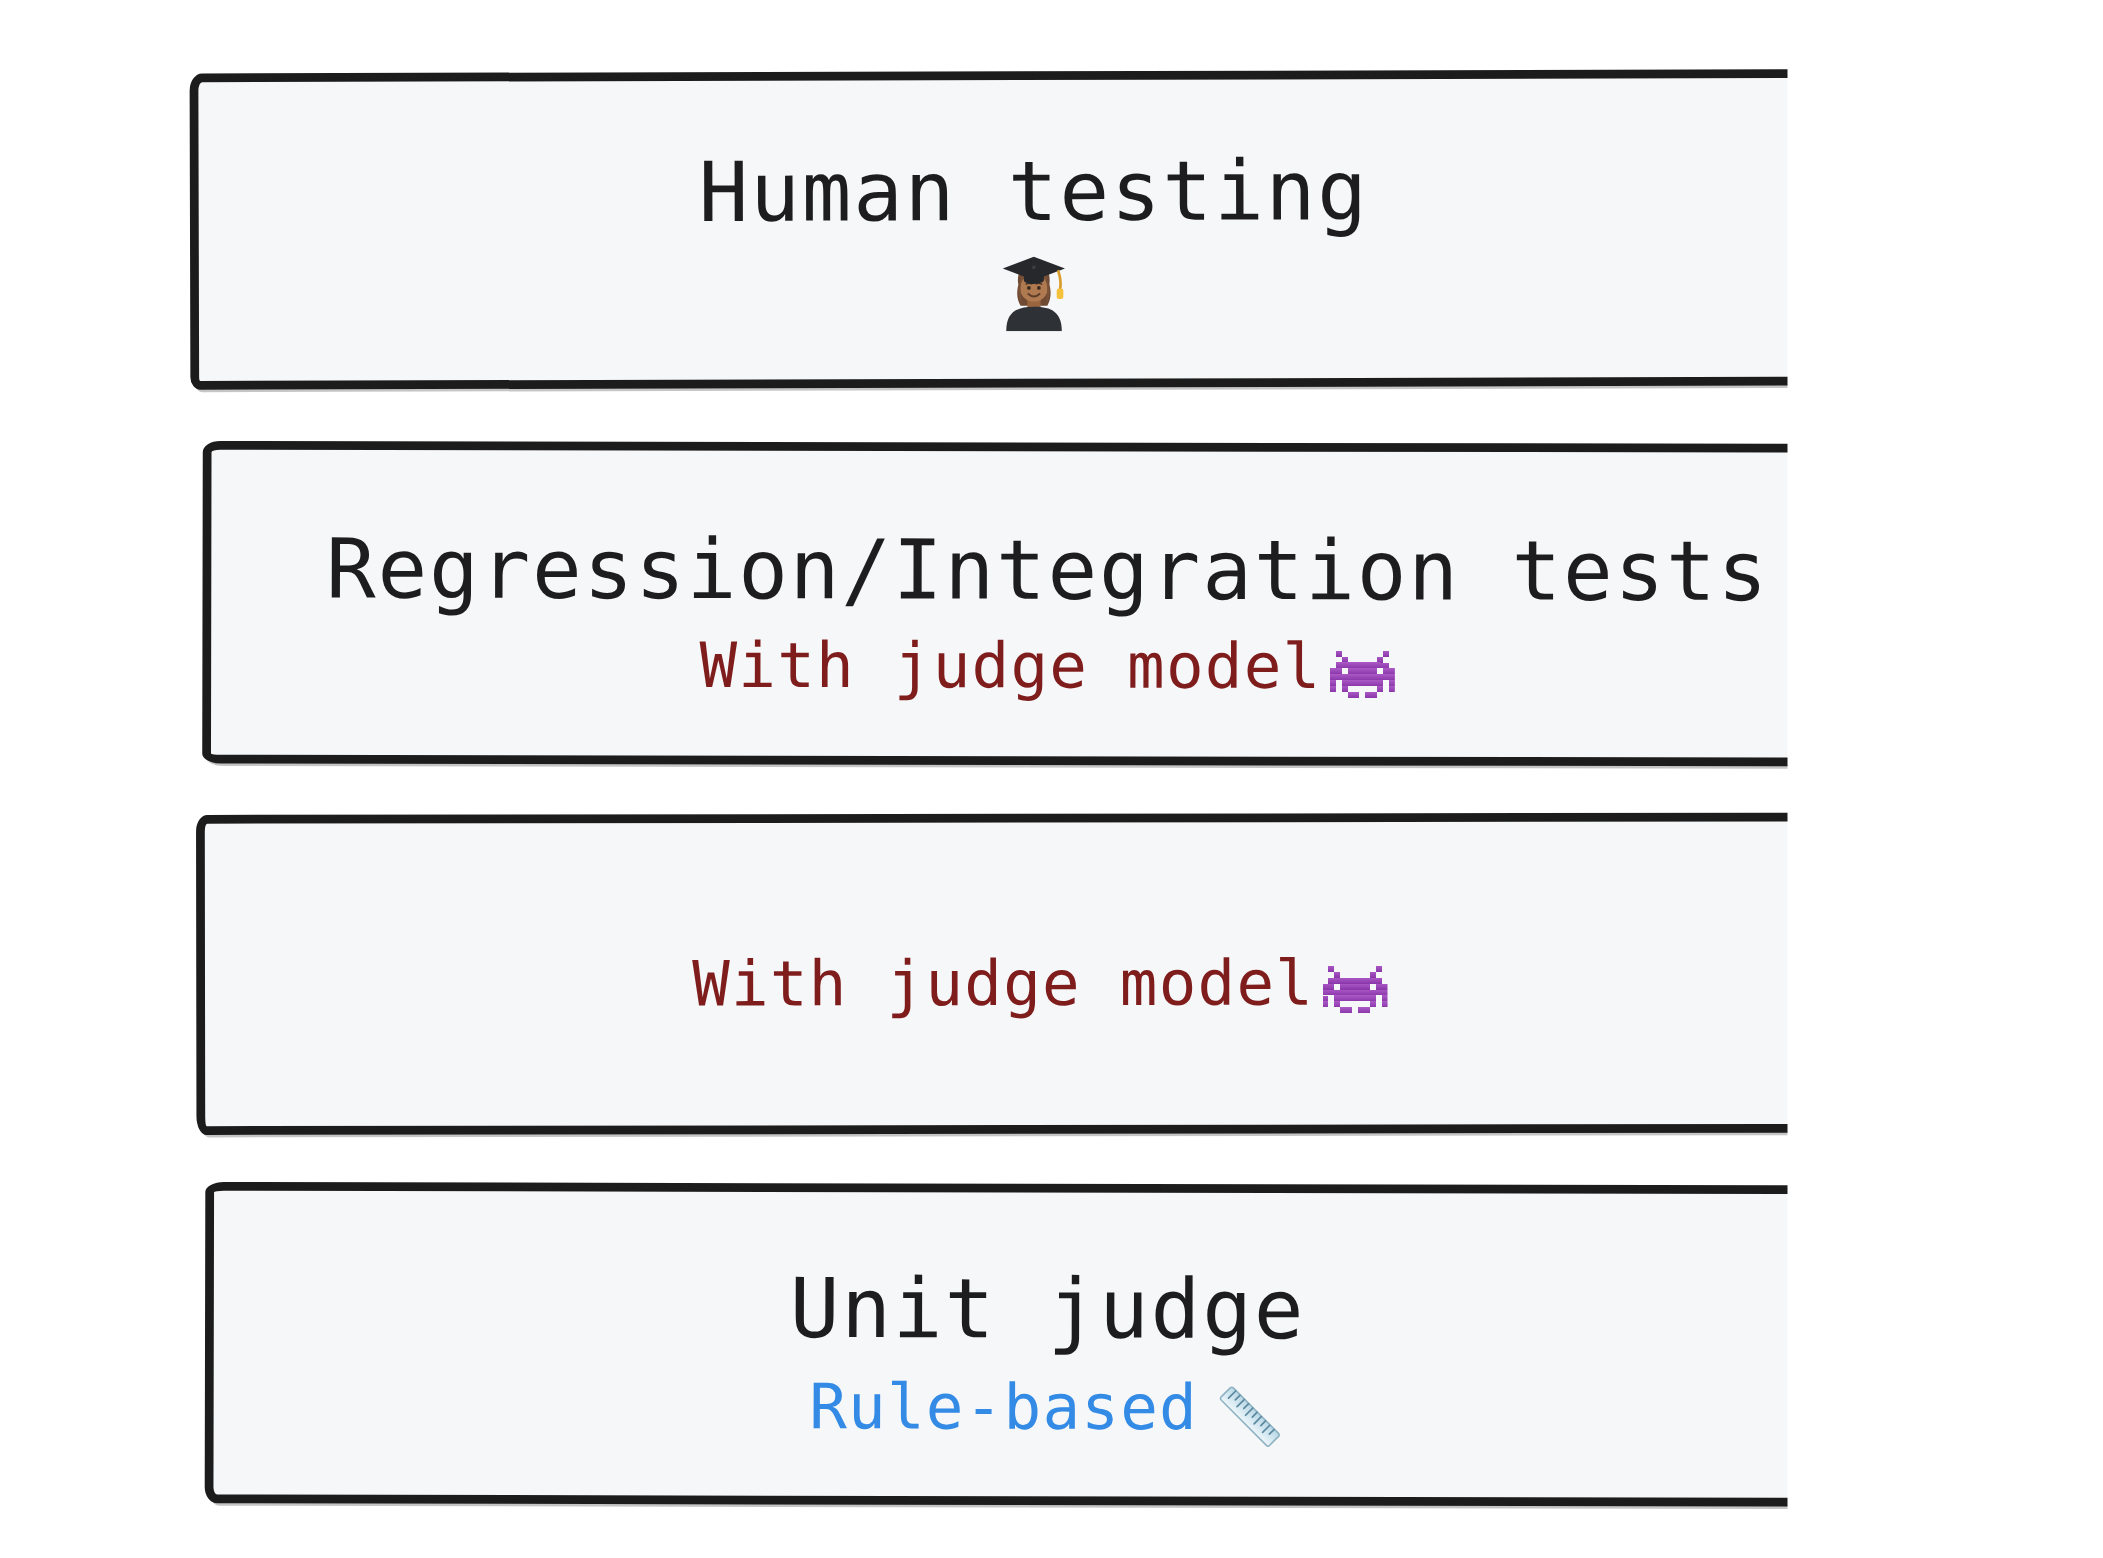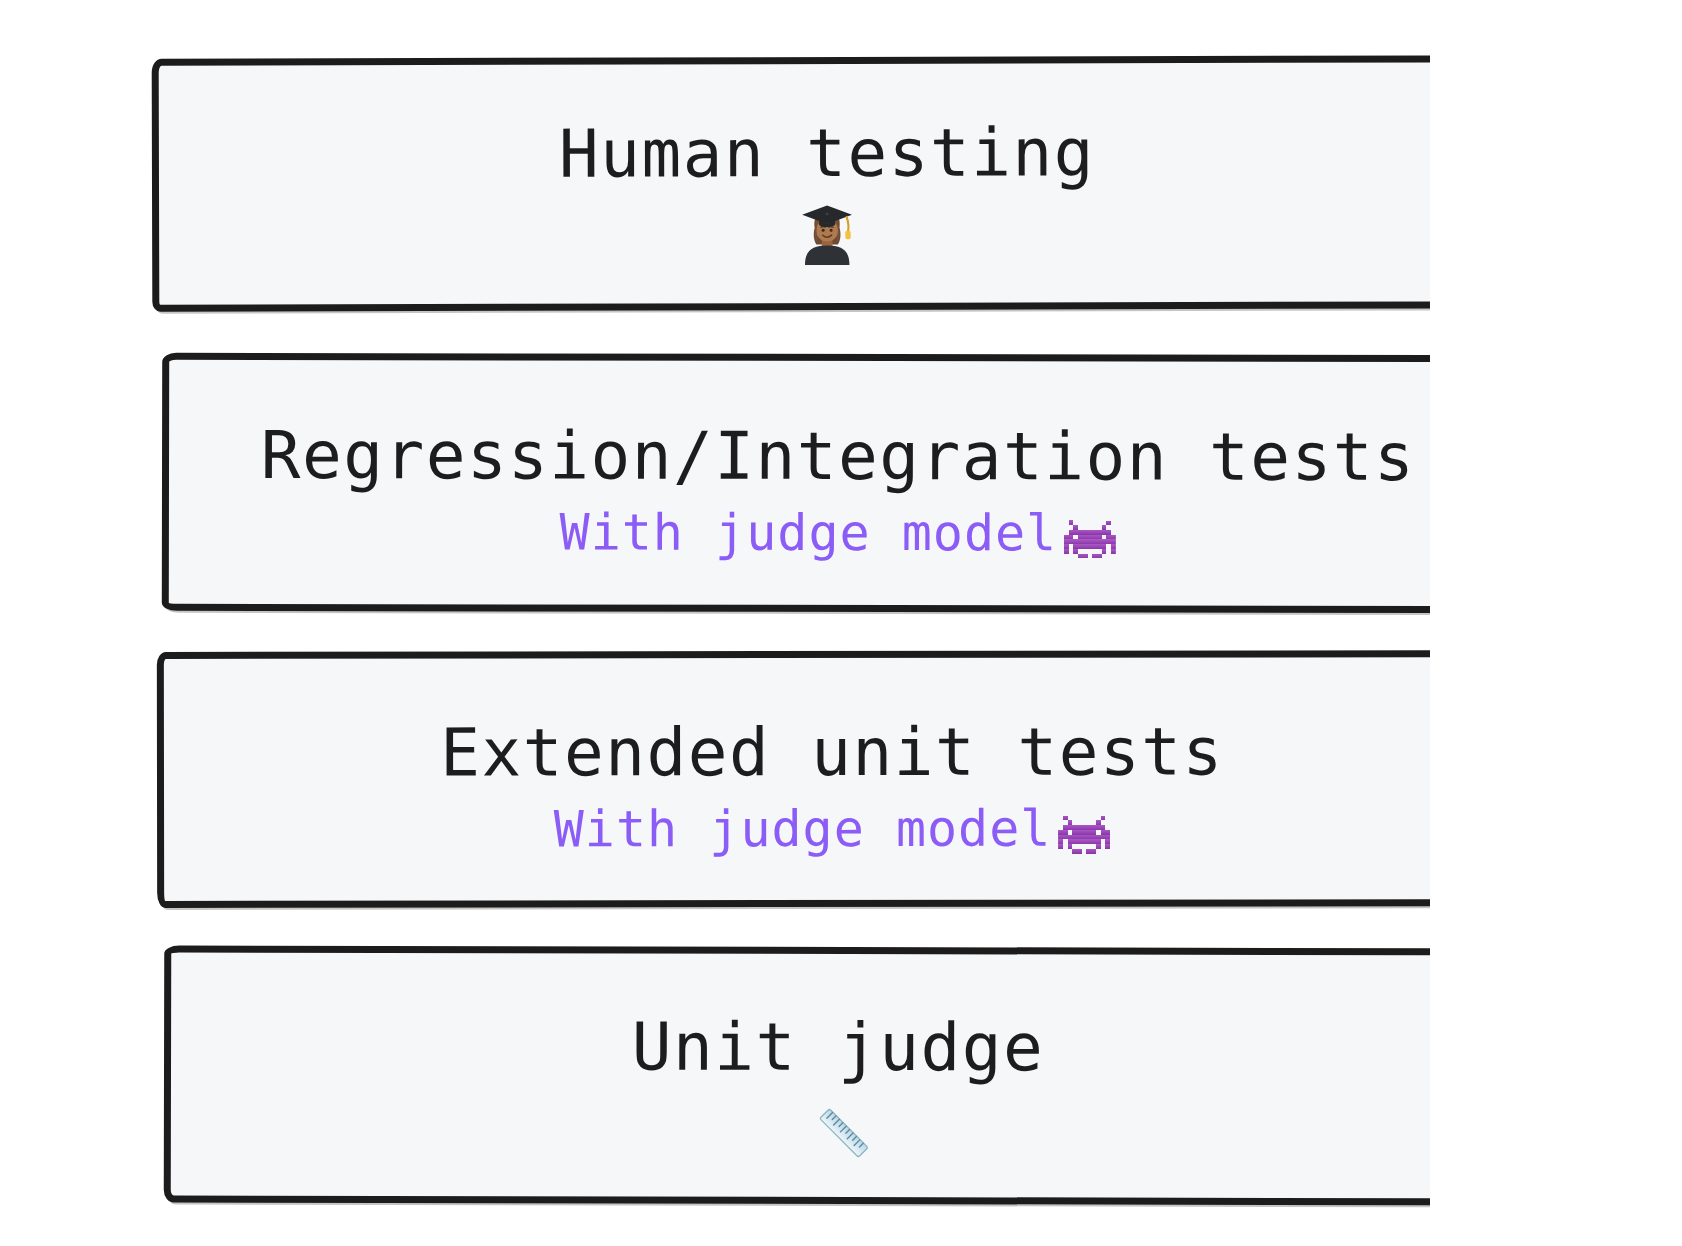--- a/index.html
+++ b/index.html
@@ -58,21 +58,21 @@
     white-space: nowrap;
   }
   .subtitle {
     font-size: 50px;
     letter-spacing: 1px;
     line-height: 1.1;
     white-space: nowrap;
     display: flex;
     align-items: center;
   }
-  .subtitle-judge { color: #8b5cf6; }
+  .subtitle-judge { color: #7f1d1d; }
   .subtitle-rule  { color: #338be5; }
   .emoji-student { width: 64px; height: 64px; margin-top: -2px; }
   .emoji-invader { width: 52px; height: 40px; margin-left: 7px; transform: translateY(5px); }
   .emoji-ruler   { width: 58px; height: 58px; margin-left: 12px; transform: translateY(7px); }
 </style>
 </head>
 <body>
 
 <div class="stage">
 
@@ -133,21 +133,20 @@
             <rect x="3" y="7" width="2" height="1"></rect>
               <rect x="6" y="7" width="2" height="1"></rect>
           </g>
         </svg>
       </div>
     </div>
   </div>
 
   <div class="box box-3">
     <div class="box-inner">
-      <div class="title">Extended unit tests</div>
       <div class="subtitle subtitle-judge">
         <span>With judge model</span>
         <svg class="emoji-invader" viewBox="0 0 11 8" shape-rendering="crispEdges" aria-hidden="true">
           <defs>
             <linearGradient id="inv2" x1="0" y1="0" x2="0" y2="1">
               <stop offset="0" stop-color="#a958c4"></stop>
                 <stop offset="1" stop-color="#8b37ab"></stop>
             </linearGradient>
           </defs>
           <g fill="url(#inv2)">
@@ -172,20 +171,21 @@
           </g>
         </svg>
       </div>
     </div>
   </div>
 
   <div class="box box-4">
     <div class="box-inner">
       <div class="title">Unit judge</div>
       <div class="subtitle subtitle-rule">
+        <span>Rule-based</span>
         <svg class="emoji-ruler" viewBox="0 0 72 72" aria-hidden="true">
           <defs>
             <linearGradient id="rulerGrad" x1="0" y1="0" x2="1" y2="0">
               <stop offset="0" stop-color="#eef6fa"></stop>
                 <stop offset="1" stop-color="#b9d8e6"></stop>
             </linearGradient>
           </defs>
           <g transform="rotate(-45 36 36)">
             <rect x="27.5" y="2" width="17" height="68" rx="2.5" fill="url(#rulerGrad)" stroke="#8fb3c4" stroke-width="1.6"></rect>
             <g stroke="#5c89a0" stroke-width="1.7" stroke-linecap="round">

